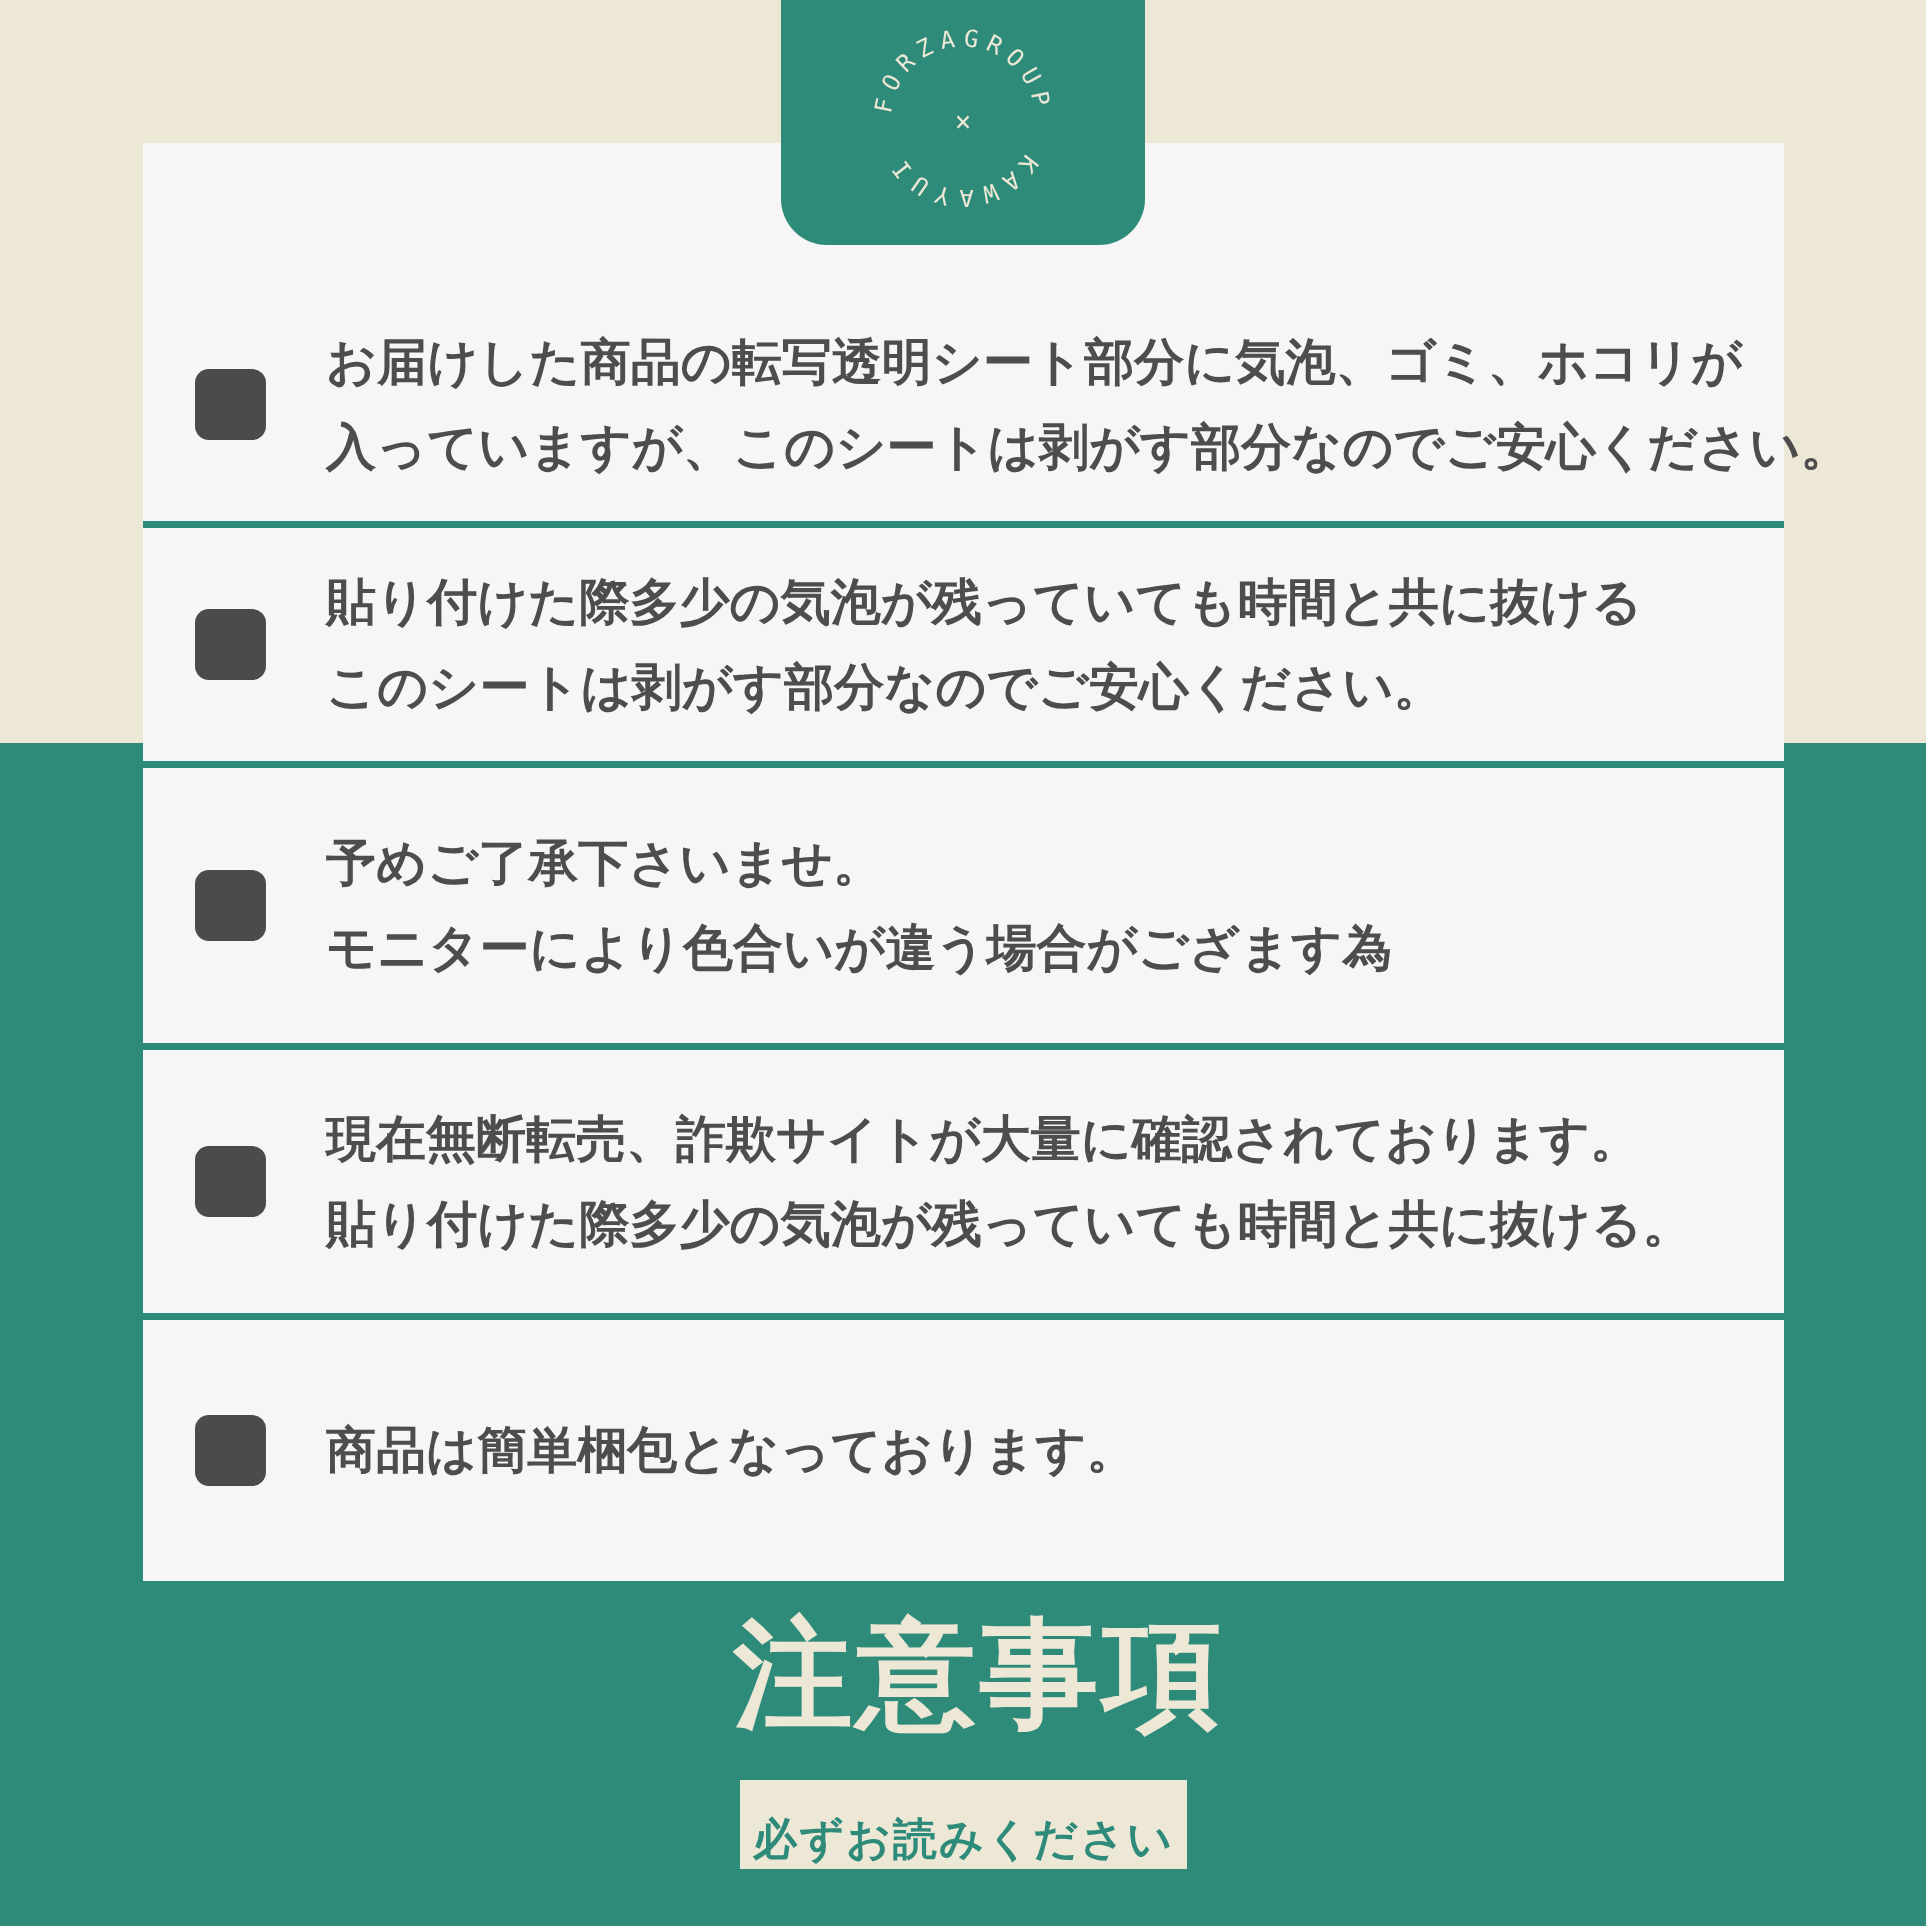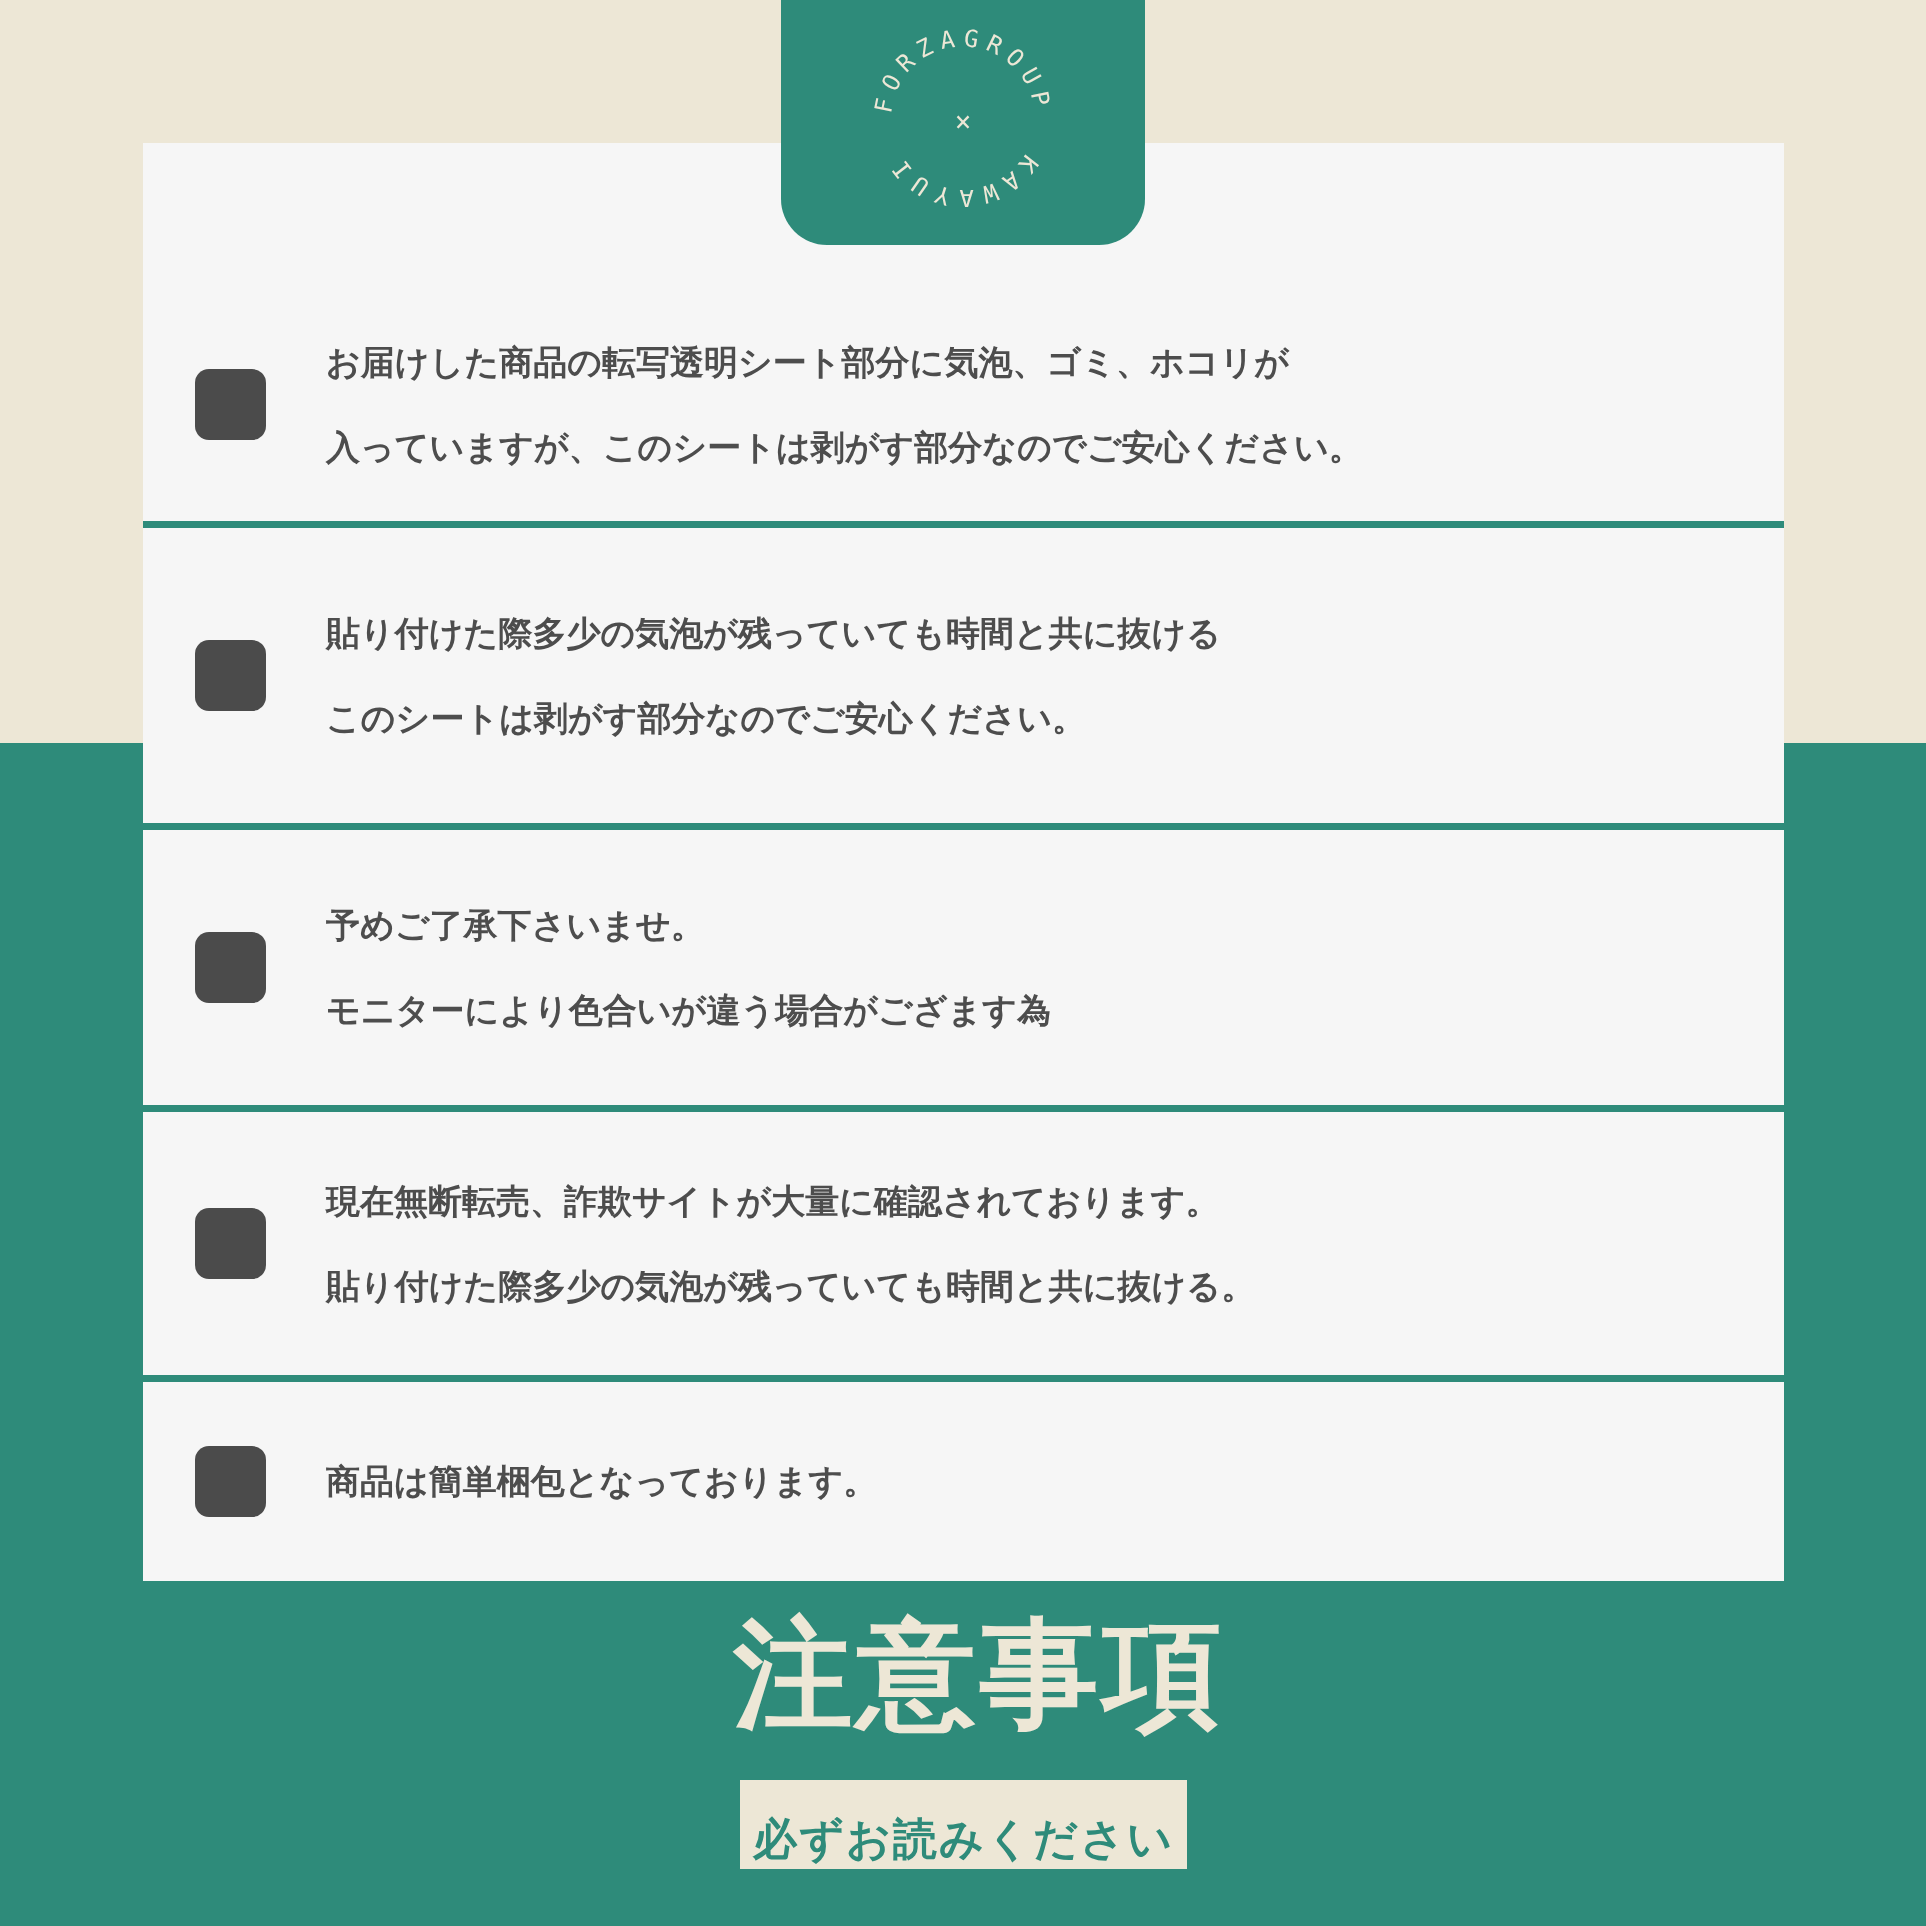--- a/index.html
+++ b/index.html
@@ -24,30 +24,30 @@
     background:var(--card);
     display:flex;flex-direction:column;
   }
   .sec{
     box-sizing:border-box;
     display:flex;align-items:center;gap:60px;
     padding-left:52px;padding-right:24px;
     border-bottom:7px solid var(--teal);
   }
   .sec1{height:385px;padding-top:145px;}
-  .sec2{height:302px;}
+  .sec2{height:240px;}
   .sec3{height:282px;}
   .sec4{height:270px;}
   .sec5{flex:1;border-bottom:none;}
   .bullet{
     width:71px;height:71px;border-radius:14px;background:var(--dark);
     flex:0 0 auto;
   }
   .txt{
-    font-size:34px;line-height:85px;font-weight:bold;color:var(--ink);
+    font-size:50px;line-height:85px;font-weight:bold;color:var(--ink);
     white-space:nowrap;letter-spacing:0;
   }
 
   .tab{
     position:absolute;left:781px;top:0;width:364px;height:245px;
     background:var(--teal);
     border-radius:0 0 46px 46px;
   }
   .tab svg{position:absolute;left:72px;top:8px;}
   .arc{

